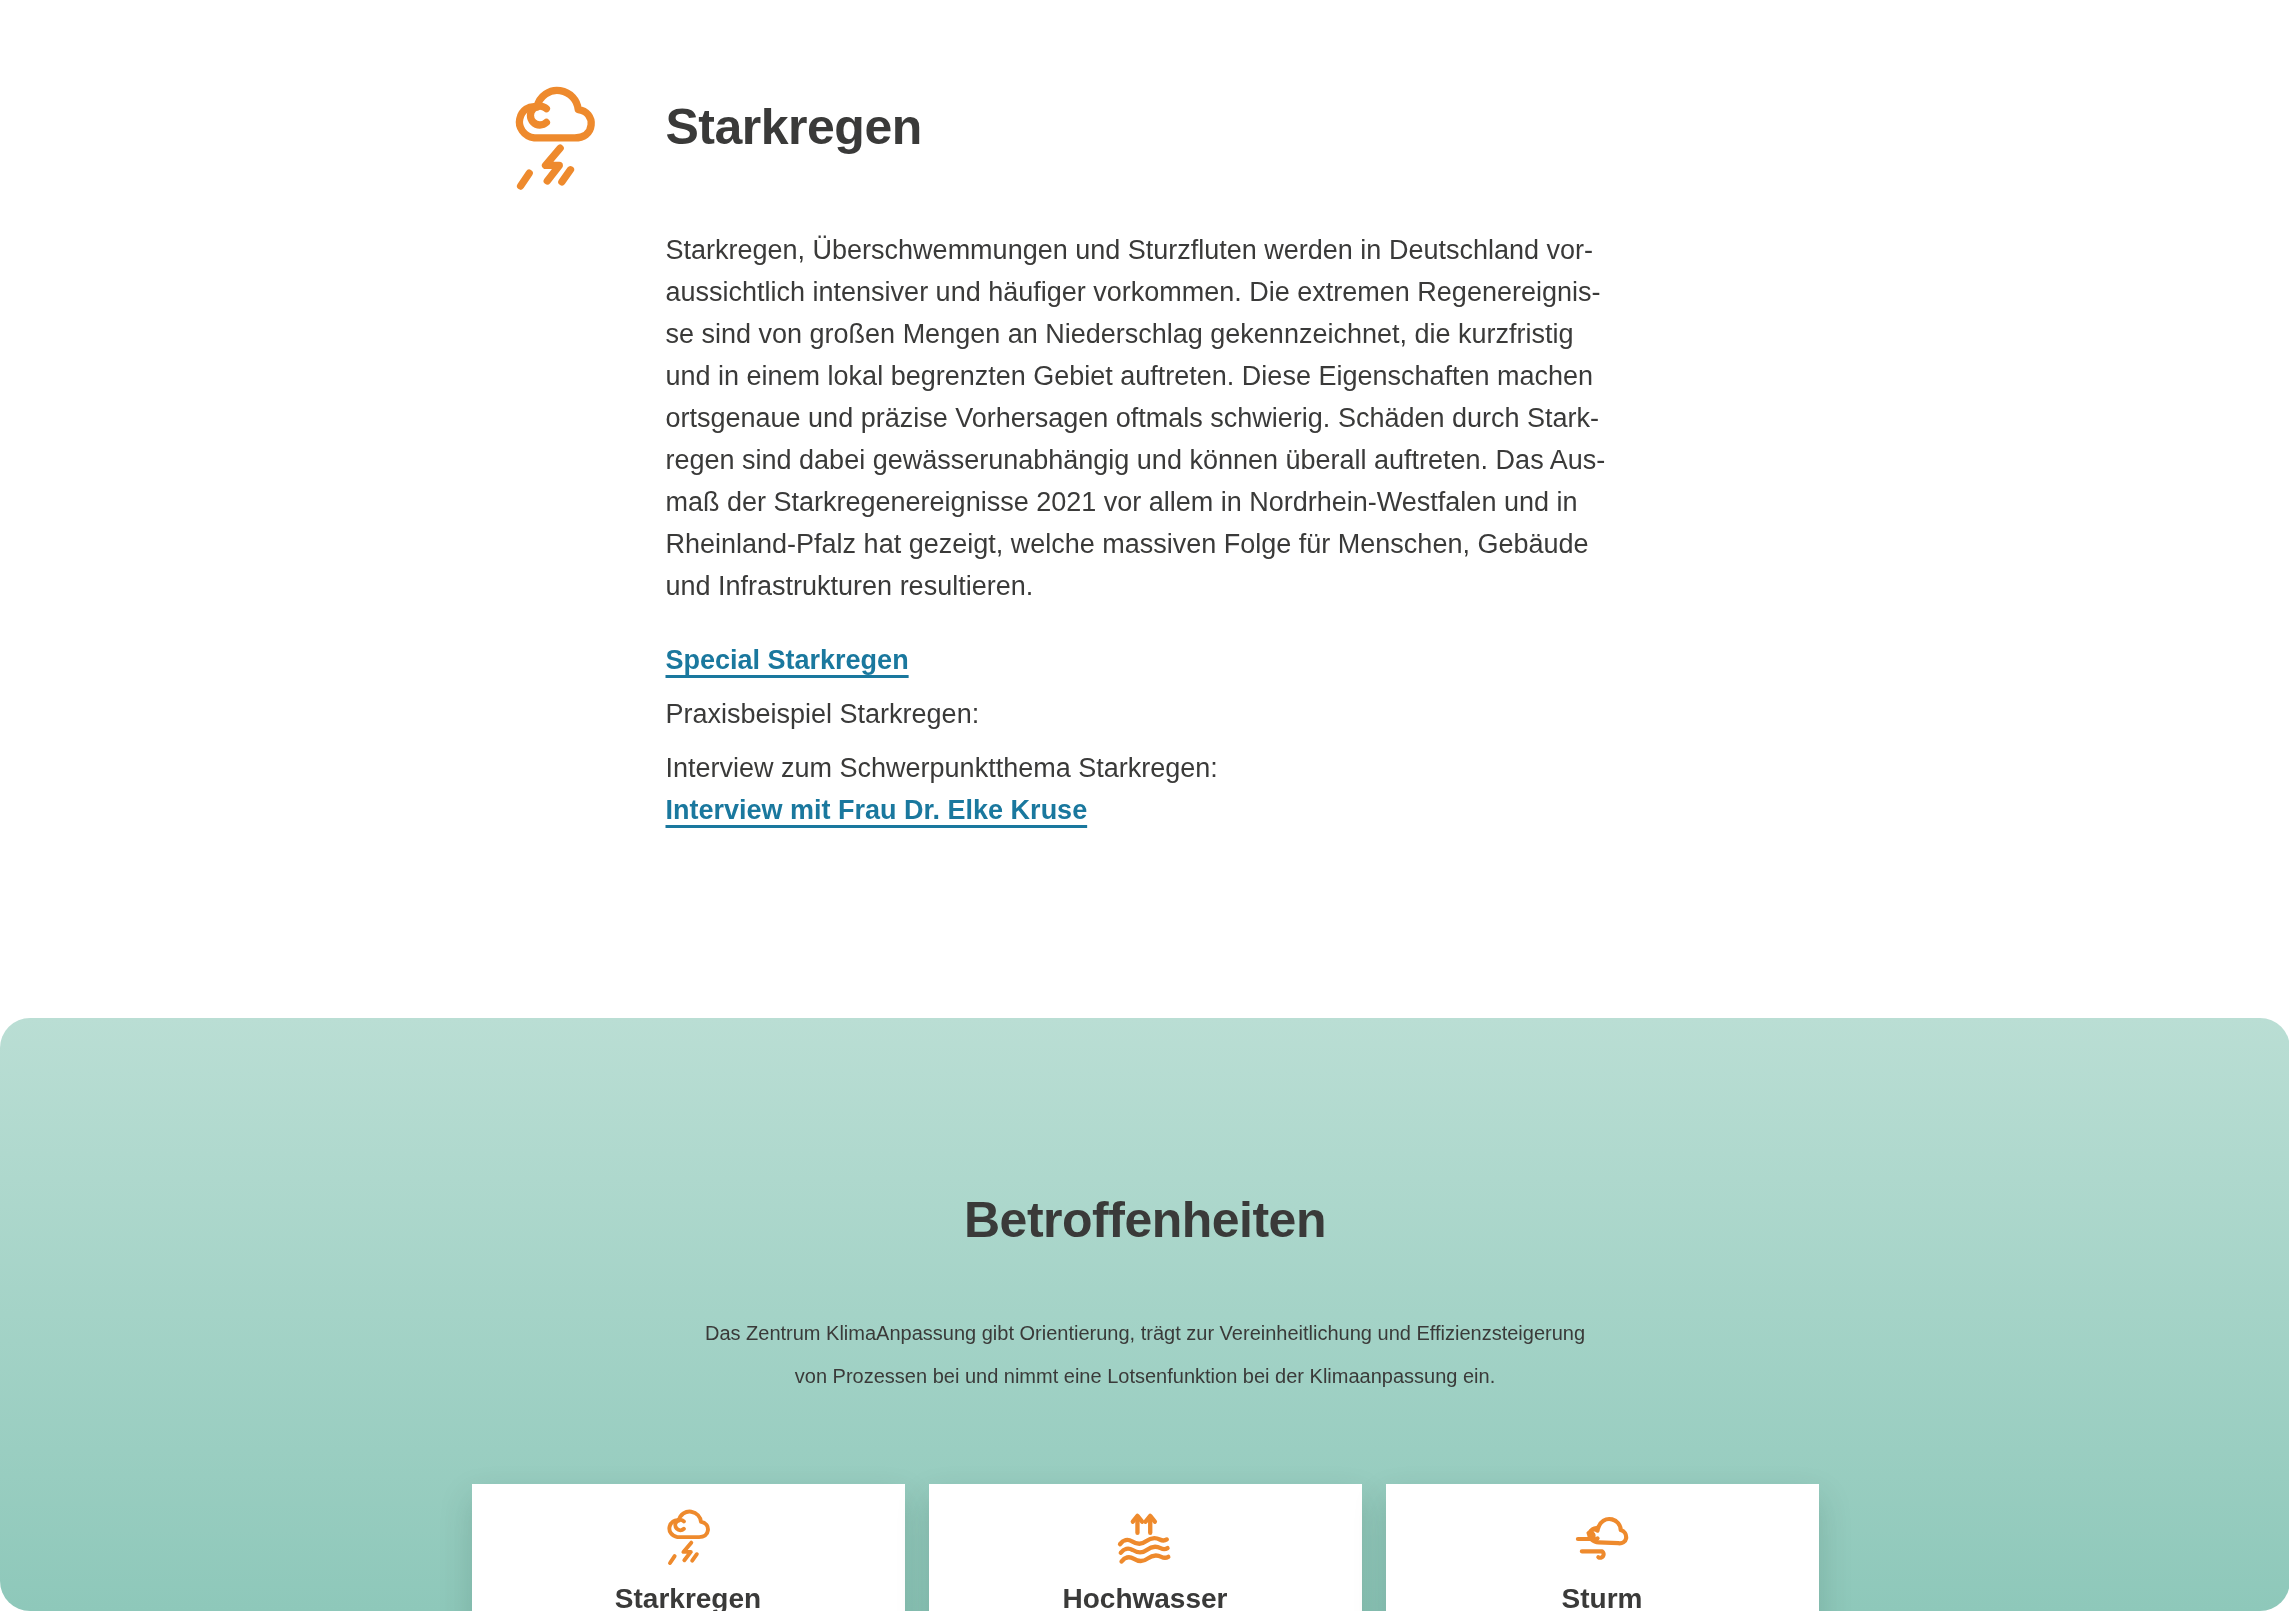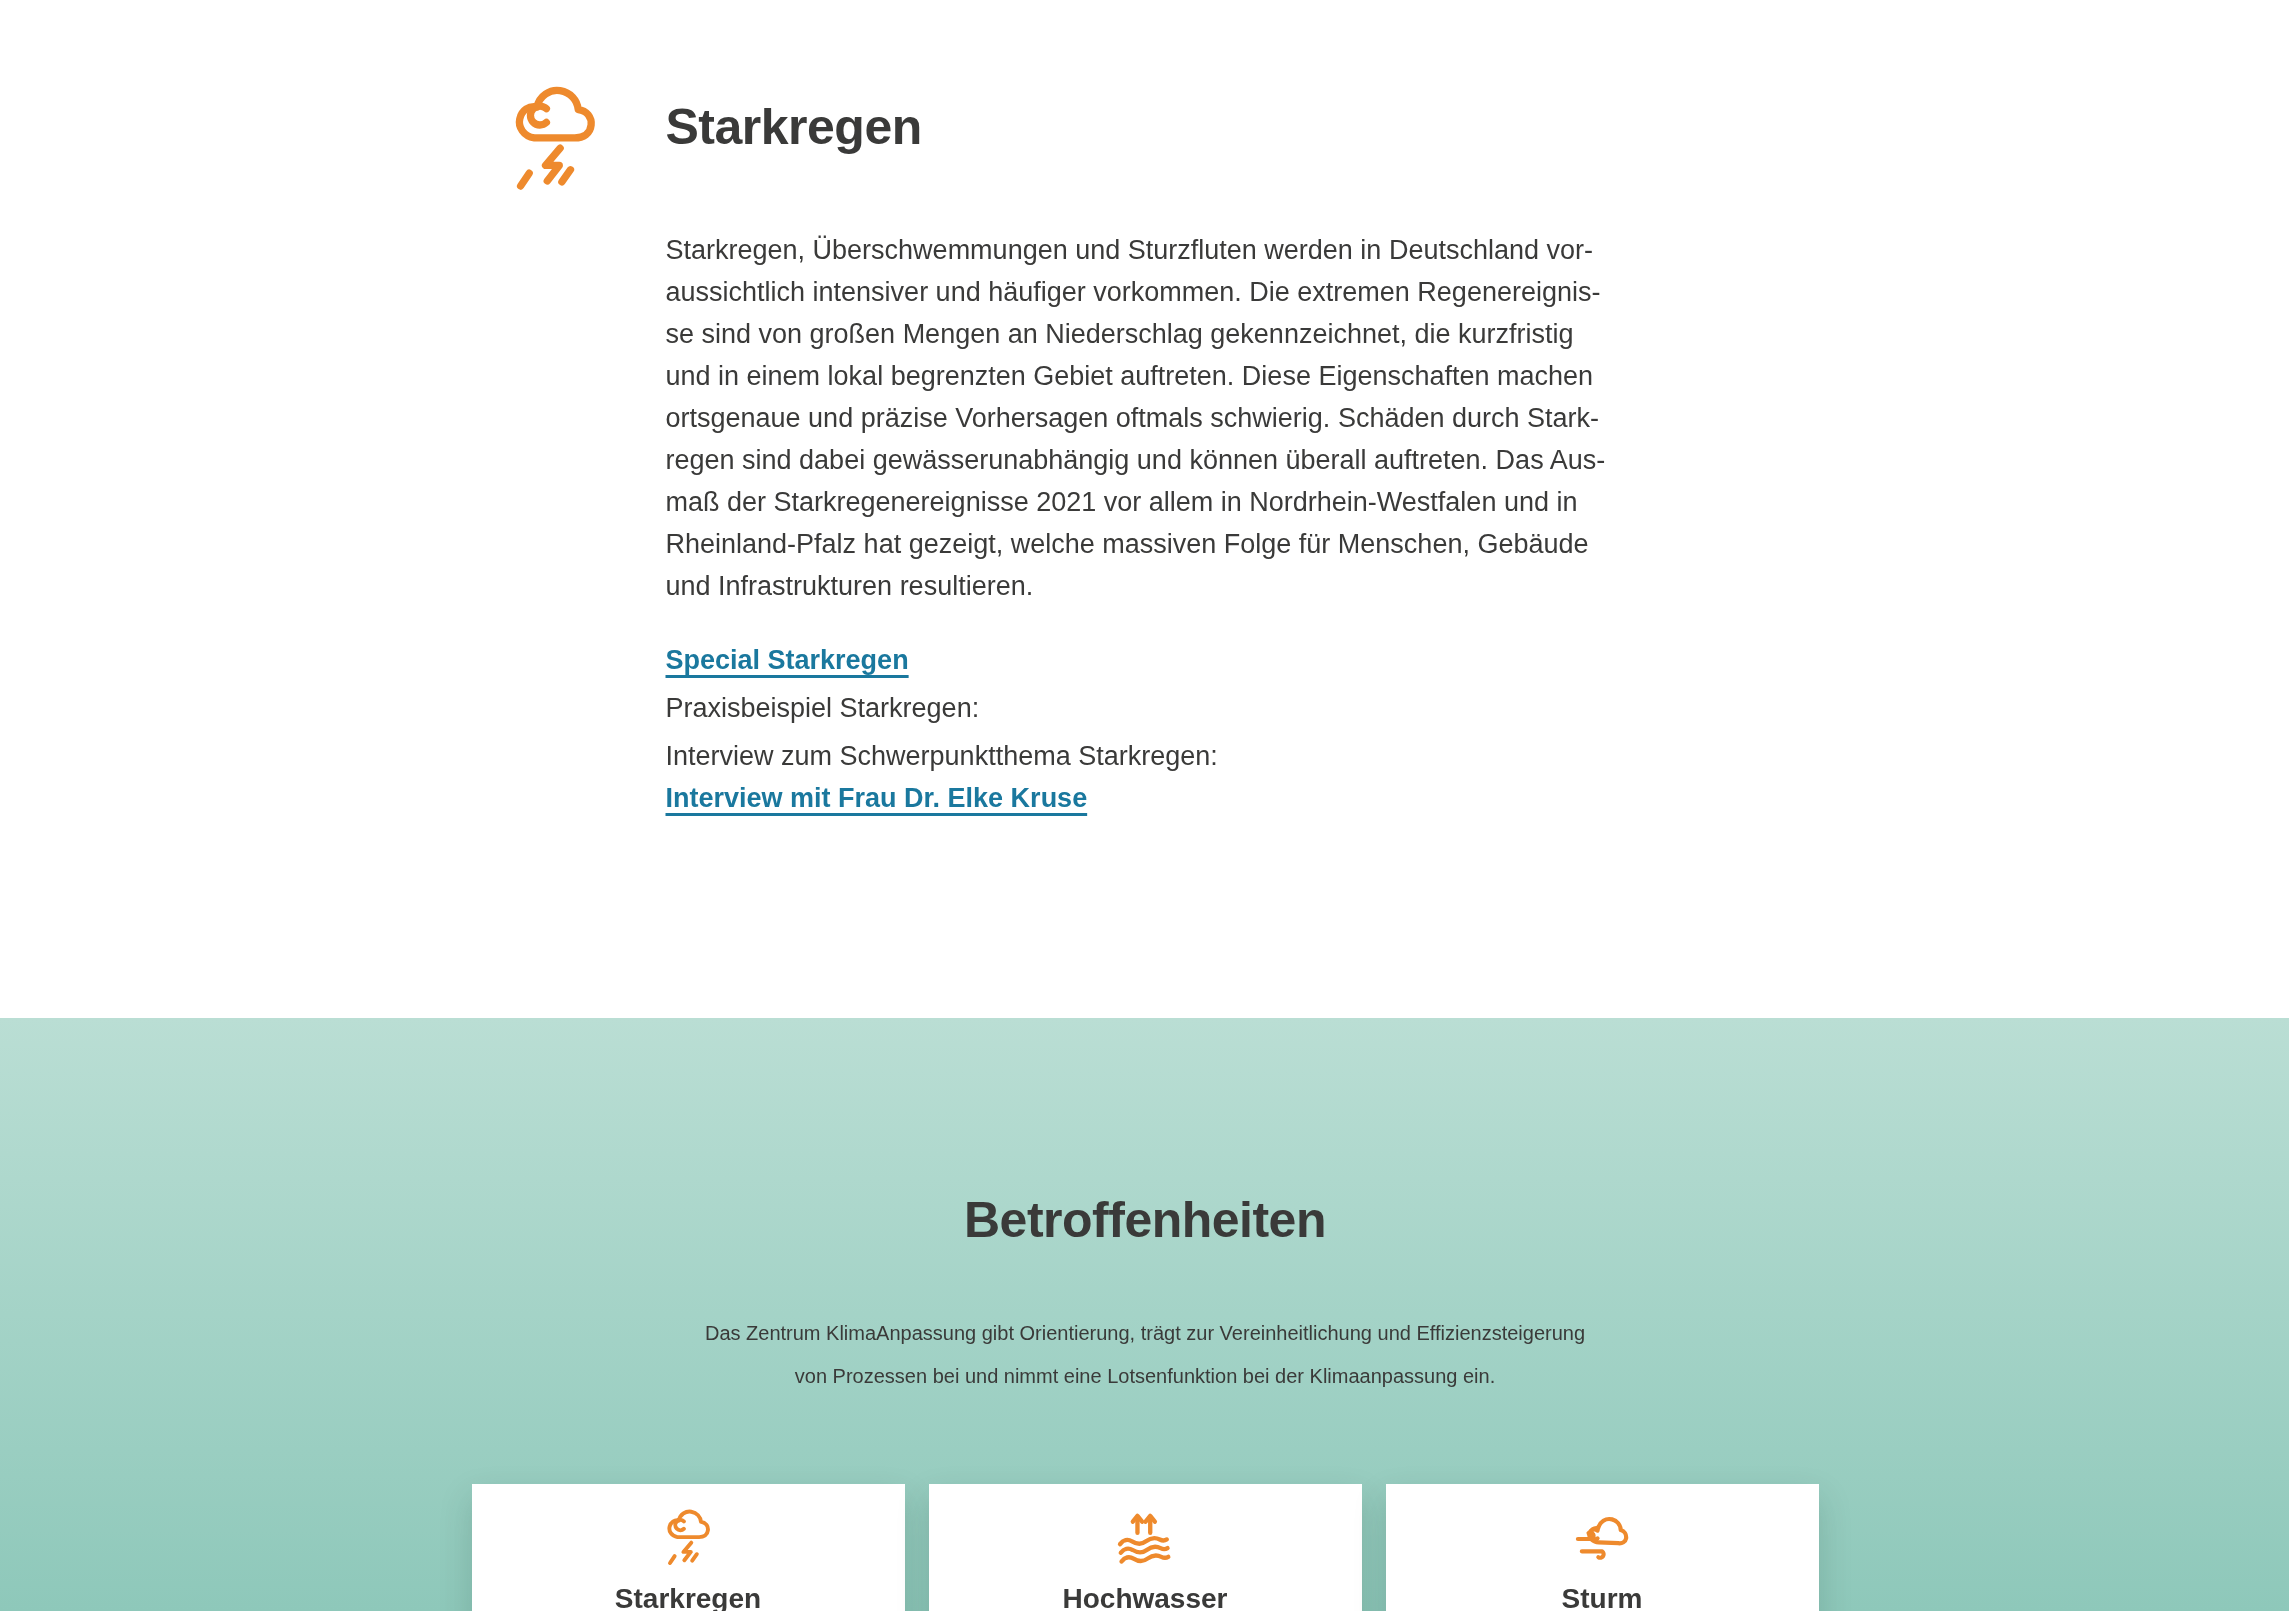--- a/index.html
+++ b/index.html
@@ -14,29 +14,29 @@
     font-family:"Liberation Sans","DejaVu Sans",sans-serif;color:var(--charcoal);}
   .white-section{position:relative;width:2290px;height:1018px;background:#ffffff;}
   .container{position:relative;width:1347px;margin:0 auto;height:100%;}
   .hero-icon{position:absolute;left:40px;top:83px;width:86px;height:115px;}
   .hero-icon svg{width:100%;height:100%;display:block;}
   .hero-content{position:absolute;left:194px;top:0;width:1080px;}
   h1.page-title{margin-top:101px;font-size:50px;line-height:52px;font-weight:bold;
     letter-spacing:-0.5px;color:var(--charcoal);}
   .paragraph{margin-top:76px;}
   .pline{font-size:27px;line-height:42px;white-space:nowrap;color:var(--charcoal);}
-  .link-group{margin-top:6px;}
+  .link-group{margin-top:12px;}
   .link-group.first{margin-top:32px;}
   .link-label{font-size:27px;line-height:42px;white-space:nowrap;color:var(--charcoal);}
   .text-link{display:inline-block;font-size:27px;line-height:42px;font-weight:bold;
     color:var(--link);text-decoration:underline;text-decoration-thickness:2.7px;
     text-underline-offset:6.3px;white-space:nowrap;cursor:pointer;}
   .green-section{position:relative;width:2290px;height:593px;
     background:linear-gradient(180deg,var(--green-top) 0%,var(--green-bottom) 100%);
-    overflow:visible;text-align:center;}
+    overflow:visible;text-align:center;border-radius:30px;}
   h2.section-title{padding-top:175px;font-size:50px;line-height:54px;font-weight:bold;
     color:var(--charcoal);letter-spacing:-0.5px;}
   .subtitle{margin-top:65px;}
   .subtitle-line{font-size:20px;line-height:43px;color:var(--charcoal);white-space:nowrap;}
   .cards{margin-top:86px;display:flex;justify-content:center;gap:24px;}
   .card{width:433px;height:270px;background:#ffffff;box-shadow:0 12.6px 31px rgba(30,60,52,0.18);
     padding-top:23.4px;cursor:pointer;}
   .card-icon{height:63px;display:flex;align-items:center;justify-content:center;}
   .card-icon svg{display:block;}
   .card-label{margin-top:10.8px;font-size:28px;line-height:36px;font-weight:bold;color:var(--charcoal);}

